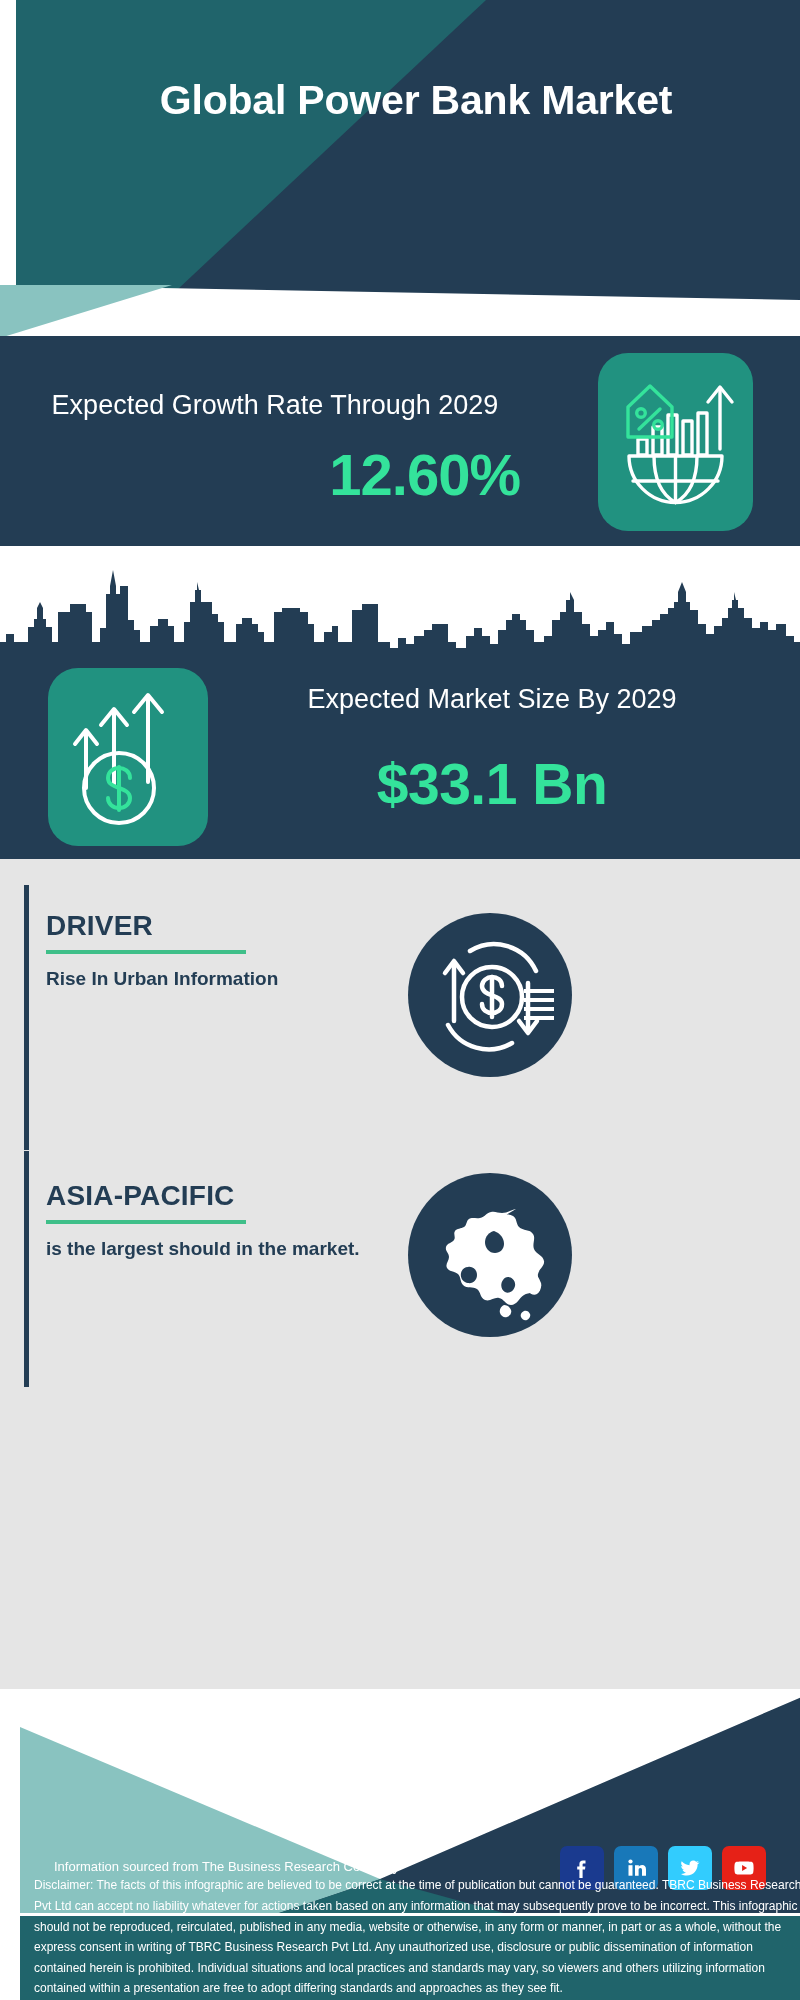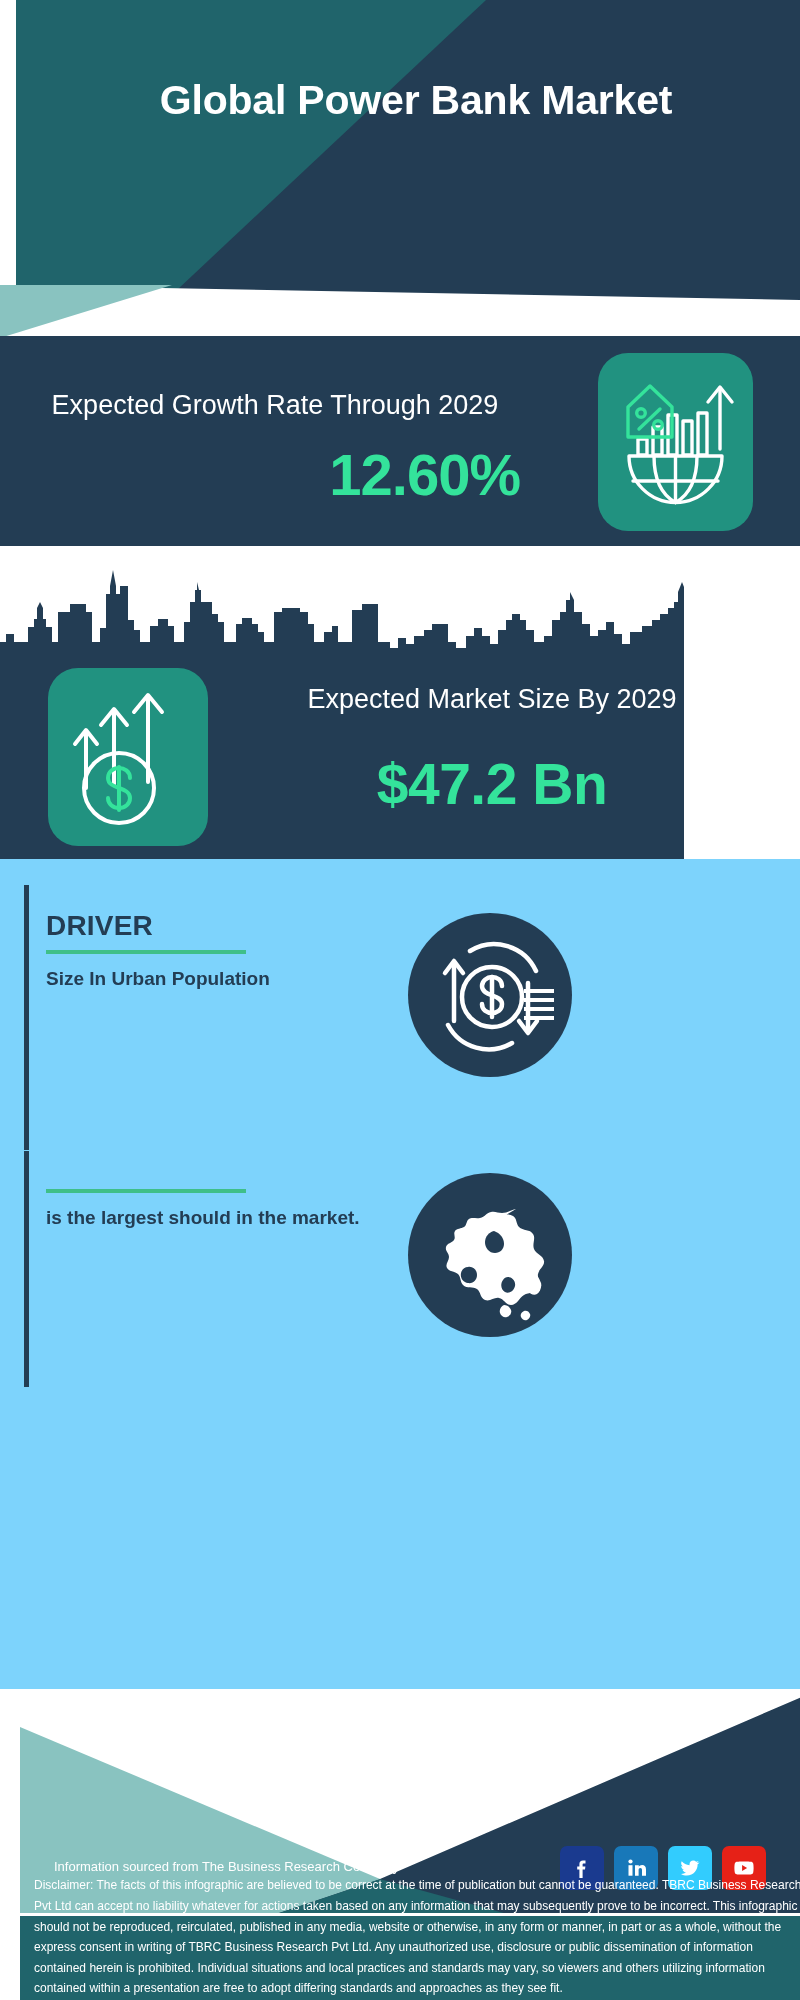--- a/index.html
+++ b/index.html
@@ -93,21 +93,21 @@
     right: 47px; top: 17px;
     width: 155px; height: 178px;
     background: #219280;
     border-radius: 30px;
   }
 
   
   .skyline-wrap {
     position: absolute;
     left: 0; top: 546px;
-    width: 684px; height: 313px;
+    width: 800px; height: 313px;
     background: #233D54;
     overflow: hidden;
   }
   .skyline-white {
     position: absolute;
     left: 0; top: 0;
     width: 800px; height: 120px;
     background: #ffffff;
   }
   .skyline-svg {
@@ -141,21 +141,21 @@
     font-size: 57px;
     font-weight: bold;
     letter-spacing: -0.5px;
   }
 
   
   .cards {
     position: absolute;
     left: 0; top: 859px;
     width: 800px; height: 830px;
-    background: #7dd3fc;
+    background: #e5e5e5;
   }
   .card {
     position: absolute;
     left: 24px;
     width: 752px;
   }
   .card-bar {
     position: absolute;
     left: 0; top: 0;
     width: 5px;
@@ -325,31 +325,31 @@
           <path d="M86 44 L100 27 L114 44"></path>
           <circle cx="71" cy="120" r="35"></circle>
         </g>
         <g fill="none" stroke="#34E39B" stroke-width="4" stroke-linejoin="round" stroke-linecap="round">
           <path d="M71 99 V142"></path>
           <path d="M82 110 C82 103 76 100 71 100 C65 100 60 104 60 110 C60 122 82 118 82 130 C82 136 77 140 71 140 C65 140 60 136 60 130"></path>
         </g>
       </svg>
     </div>
     <div class="market-text">Expected Market Size By 2029</div>
-    <div class="market-value">$47.2 Bn</div>
+    <div class="market-value">$33.1 Bn</div>
   </div>
 
   <div class="cards">
 
     <div class="card" style="top: 26px; height: 265px;">
       <div class="card-bar" style="height: 265px;"></div>
       <div class="card-body" style="top: 26px;">
         <div class="card-heading">DRIVER</div>
         <div class="card-rule"></div>
-        <div class="card-sub">Size In Urban Population</div>
+        <div class="card-sub">Rise In Urban Information</div>
       </div>
       <div class="card-circle" style="left: 384px; top: 28px;">
         <svg width="164" height="164" viewBox="0 0 164 164">
           <g fill="none" stroke="#ffffff" stroke-width="4.5" stroke-linejoin="round" stroke-linecap="round">
             <path d="M46 108 V50"></path>
             <path d="M37 60 L46 48 L55 60"></path>
             <path d="M120 70 V118"></path>
             <path d="M111 108 L120 120 L129 108"></path>
             <circle cx="84" cy="84" r="30"></circle>
             <path d="M84 64 V104"></path>
@@ -363,20 +363,21 @@
             <rect x="116" y="94" width="30" height="4"></rect>
             <rect x="116" y="103" width="30" height="4"></rect>
           </g>
         </svg>
       </div>
     </div>
 
     <div class="card" style="top: 292px; height: 236px;">
       <div class="card-bar" style="height: 236px;"></div>
       <div class="card-body" style="top: 30px;">
+        <div class="card-heading">ASIA-PACIFIC</div>
         <div class="card-rule"></div>
         <div class="card-sub">is the largest should in the market.</div>
       </div>
       <div class="card-circle" style="left: 384px; top: 22px;">
         <svg width="164" height="164" viewBox="0 0 164 164">
           <g fill="#ffffff">
             <path d="M108 36 c-5 1 -9 4 -14 4 c-4 0 -7 -2 -11 -1 c-5 1 -6 5 -11 6 c-4 1 -8 -1 -11 1 c-3 2 -2 6 -5 8 c-3 2 -7 1 -9 4 c-2 3 1 6 -1 9 c-2 3 -7 3 -8 7 c-1 4 3 6 3 10 c0 4 -4 7 -2 11 c2 4 8 3 11 6 c3 3 2 8 5 11 c4 4 10 1 14 4 c4 3 3 9 8 11 c5 2 9 -3 14 -2 c5 1 7 7 12 7 c6 0 8 -7 13 -10 c5 -3 12 -1 15 -6 c3 -5 -2 -10 -1 -15 c1 -5 7 -8 6 -13 c-1 -6 -8 -7 -10 -12 c-2 -5 2 -11 -1 -15 c-3 -5 -10 -3 -14 -7 c-3 -3 -2 -9 -6 -11 c-2 -1 -5 -2 -7 -1 Z"></path>
             <path d="M124 96 c4 4 7 9 9 14 c1 4 -1 9 -4 11 c-3 2 -7 0 -9 -3 c-2 -4 -1 -9 0 -13 c1 -4 2 -7 4 -9 Z"></path>
             <path d="M96 132 c3 0 6 2 7 5 c1 3 -1 6 -4 7 c-3 1 -6 -1 -7 -4 c-1 -3 1 -7 4 -8 Z"></path>
             <path d="M116 138 c2 -1 5 0 6 3 c1 2 -1 5 -3 6 c-3 1 -5 -1 -6 -3 c-1 -3 1 -5 3 -6 Z"></path>

